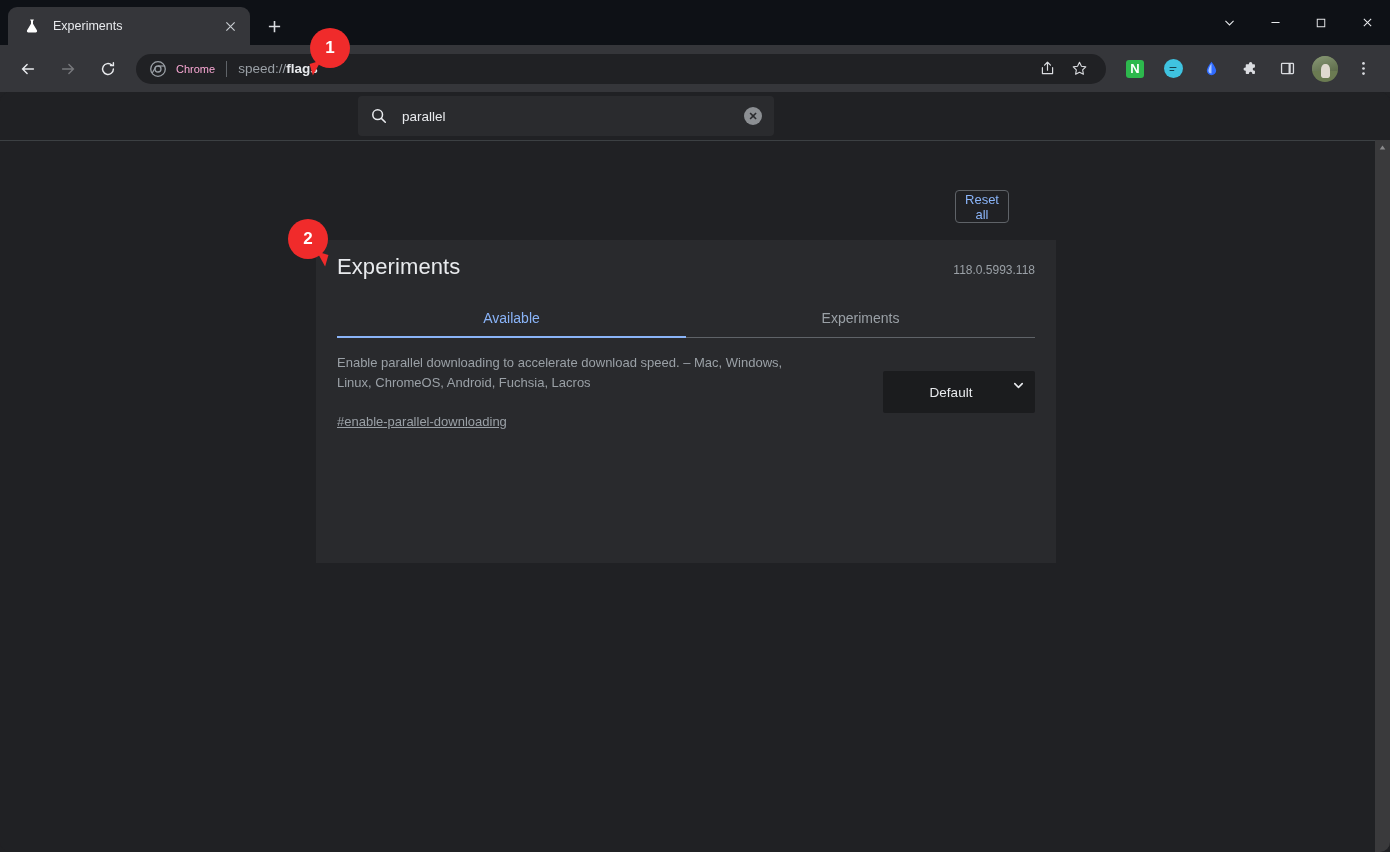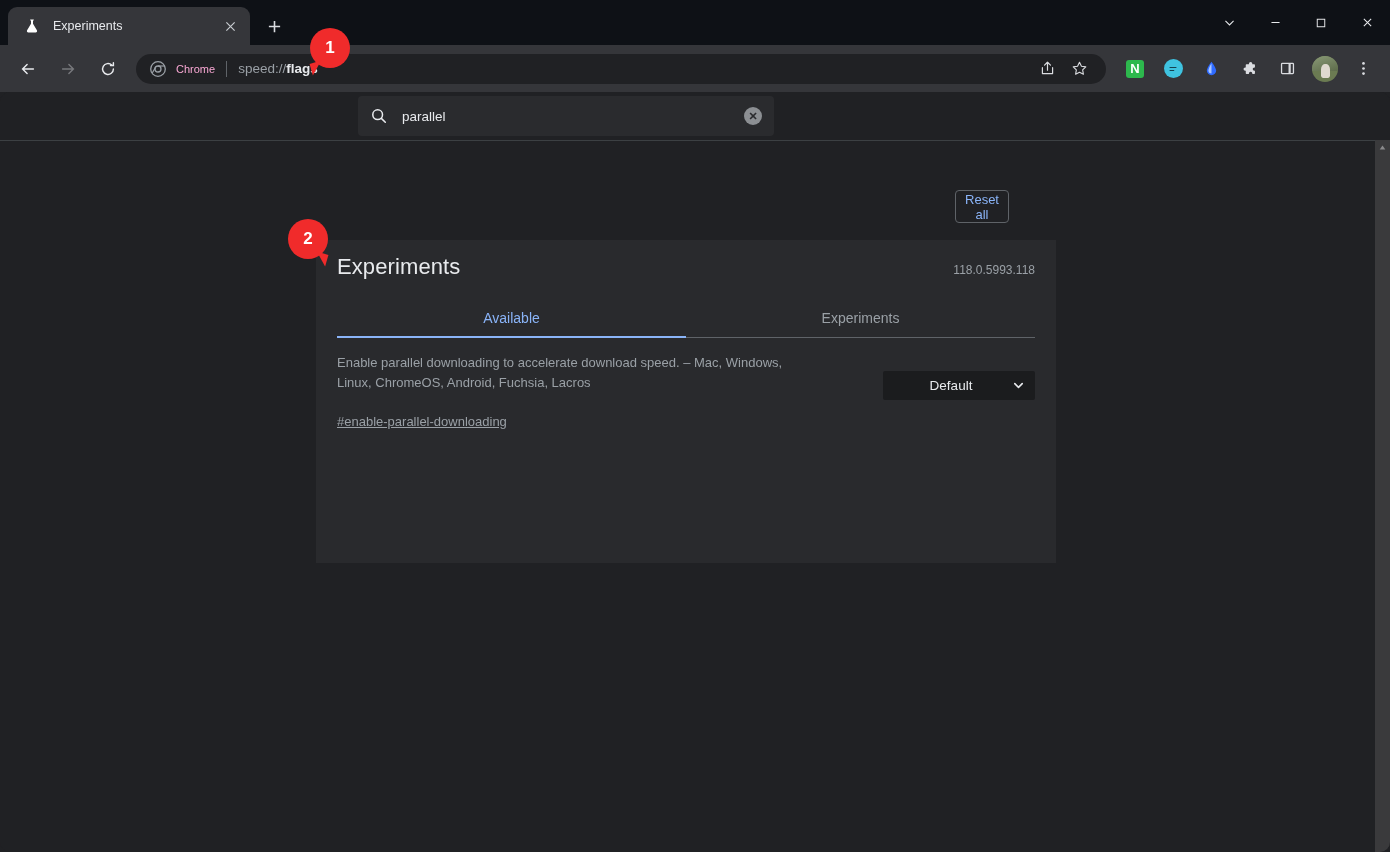--- a/index.html
+++ b/index.html
@@ -396,21 +396,21 @@
     color: #9aa0a6;
     text-decoration: underline;
   }
   .flag-select-wrap {
     flex: 0 0 152px;
     margin-top: 18px;
     position: relative;
   }
   .flag-select {
     width: 152px;
-    height: 29px;
+    height: 42px;
     background: #1b1c1e;
     border: 0;
     border-radius: 2px;
     color: #e8eaed;
     font-family: "Liberation Sans", sans-serif;
     font-size: 13.5px;
     text-align: center;
     text-align-last: center;
     padding: 0 22px 0 6px;
     box-sizing: border-box;

